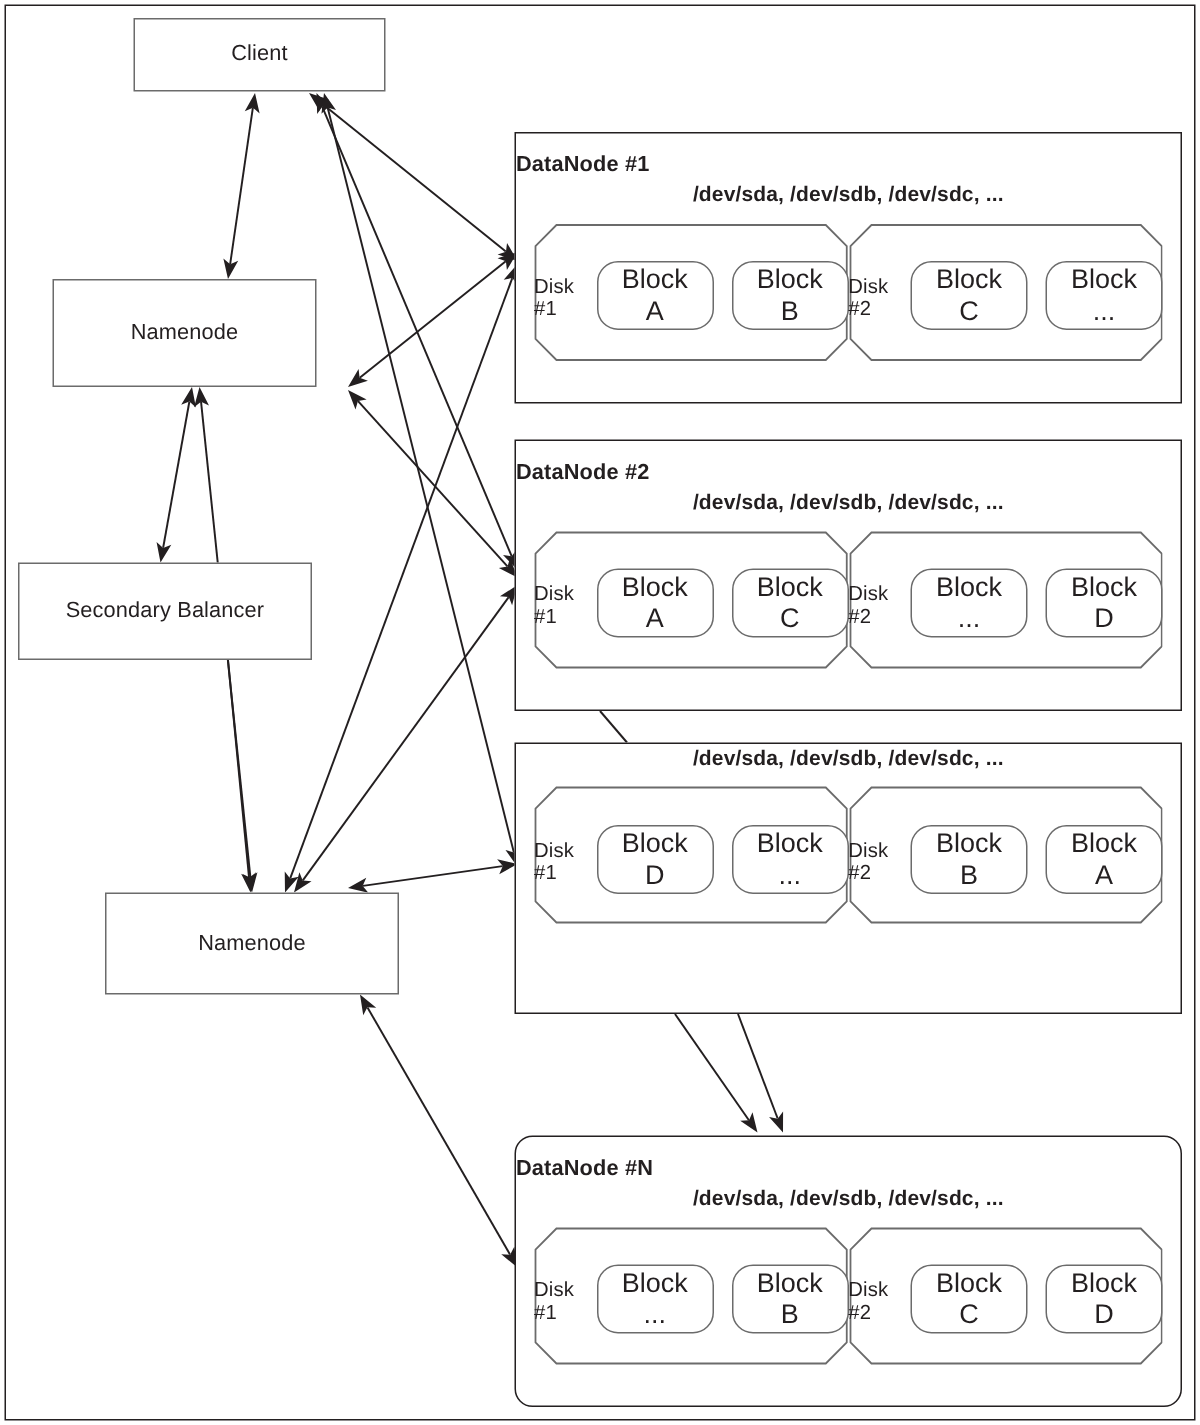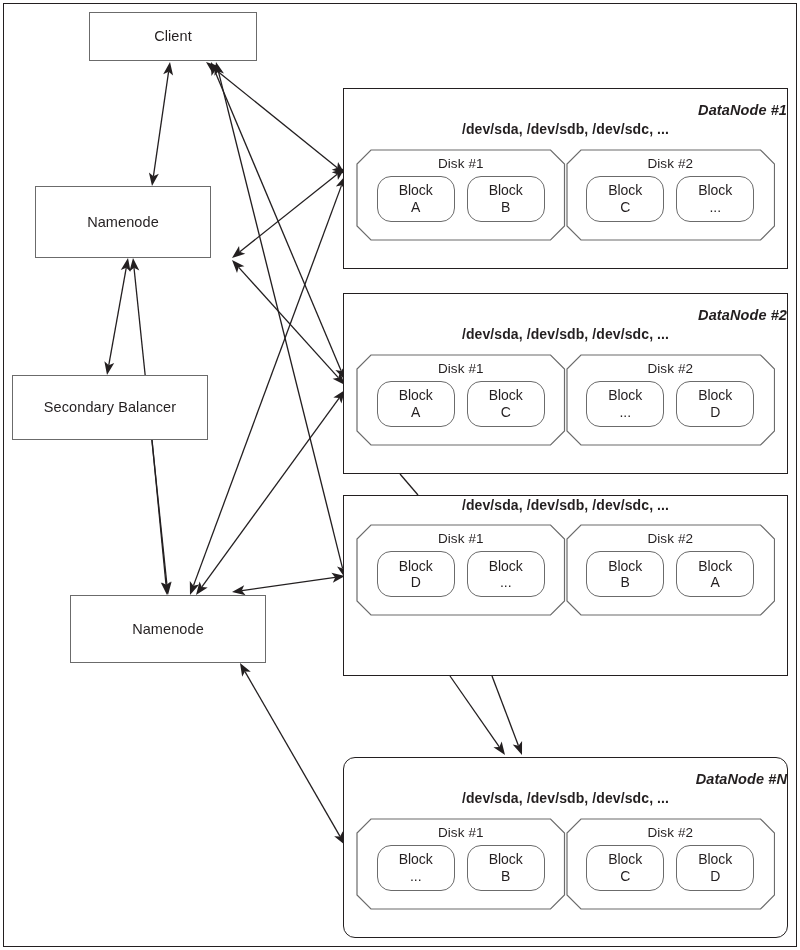--- a/index.html
+++ b/index.html
@@ -45,28 +45,27 @@
   }
   
   .datanode {
     position: absolute;
     box-sizing: border-box;
     border: 1.4px solid #231f20;
     background: #ffffff;
     z-index: 3;
   }
   .dn-title {
-    text-align: right;
+    text-align: left;
     font-size: 14.5px;
     font-weight: bold;
     color: #231f20;
     padding-top: 12px;
     line-height: 1.32;
     letter-spacing: 0.1px;
-    font-style: italic;
   }
   .dn-devices {
     text-align: center;
     font-size: 14px;
     font-weight: bold;
     color: #231f20;
     line-height: 1.32;
     letter-spacing: 0.1px;
   }
   .disks-row {
@@ -87,21 +86,21 @@
     position: absolute;
     left: 0; top: 0;
     width: 100%; height: 100%;
   }
   .disk .disk-inner {
     position: relative;
     z-index: 2;
     width: 100%;
     height: 100%;
     display: flex;
-    flex-direction: column;
+    flex-direction: row;
     align-items: center;
   }
   .disk-title {
     font-size: 13.5px;
     color: #231f20;
     margin-top: 7px;
     letter-spacing: 0.1px;
   }
   .blocks-row {
     display: flex;
@@ -115,21 +114,21 @@
     border: 1.2px solid #6b6b6b;
     border-radius: 14px;
     background: #ffffff;
     display: flex;
     flex-direction: column;
     align-items: center;
     justify-content: center;
     line-height: 1.18;
   }
   .block span {
-    font-size: 14px;
+    font-size: 18px;
     color: #231f20;
   }
   
   #outer-frame {
     position: absolute;
     left: 3px;
     top: 3px;
     width: 794px;
     height: 944px;
     box-sizing: border-box;

